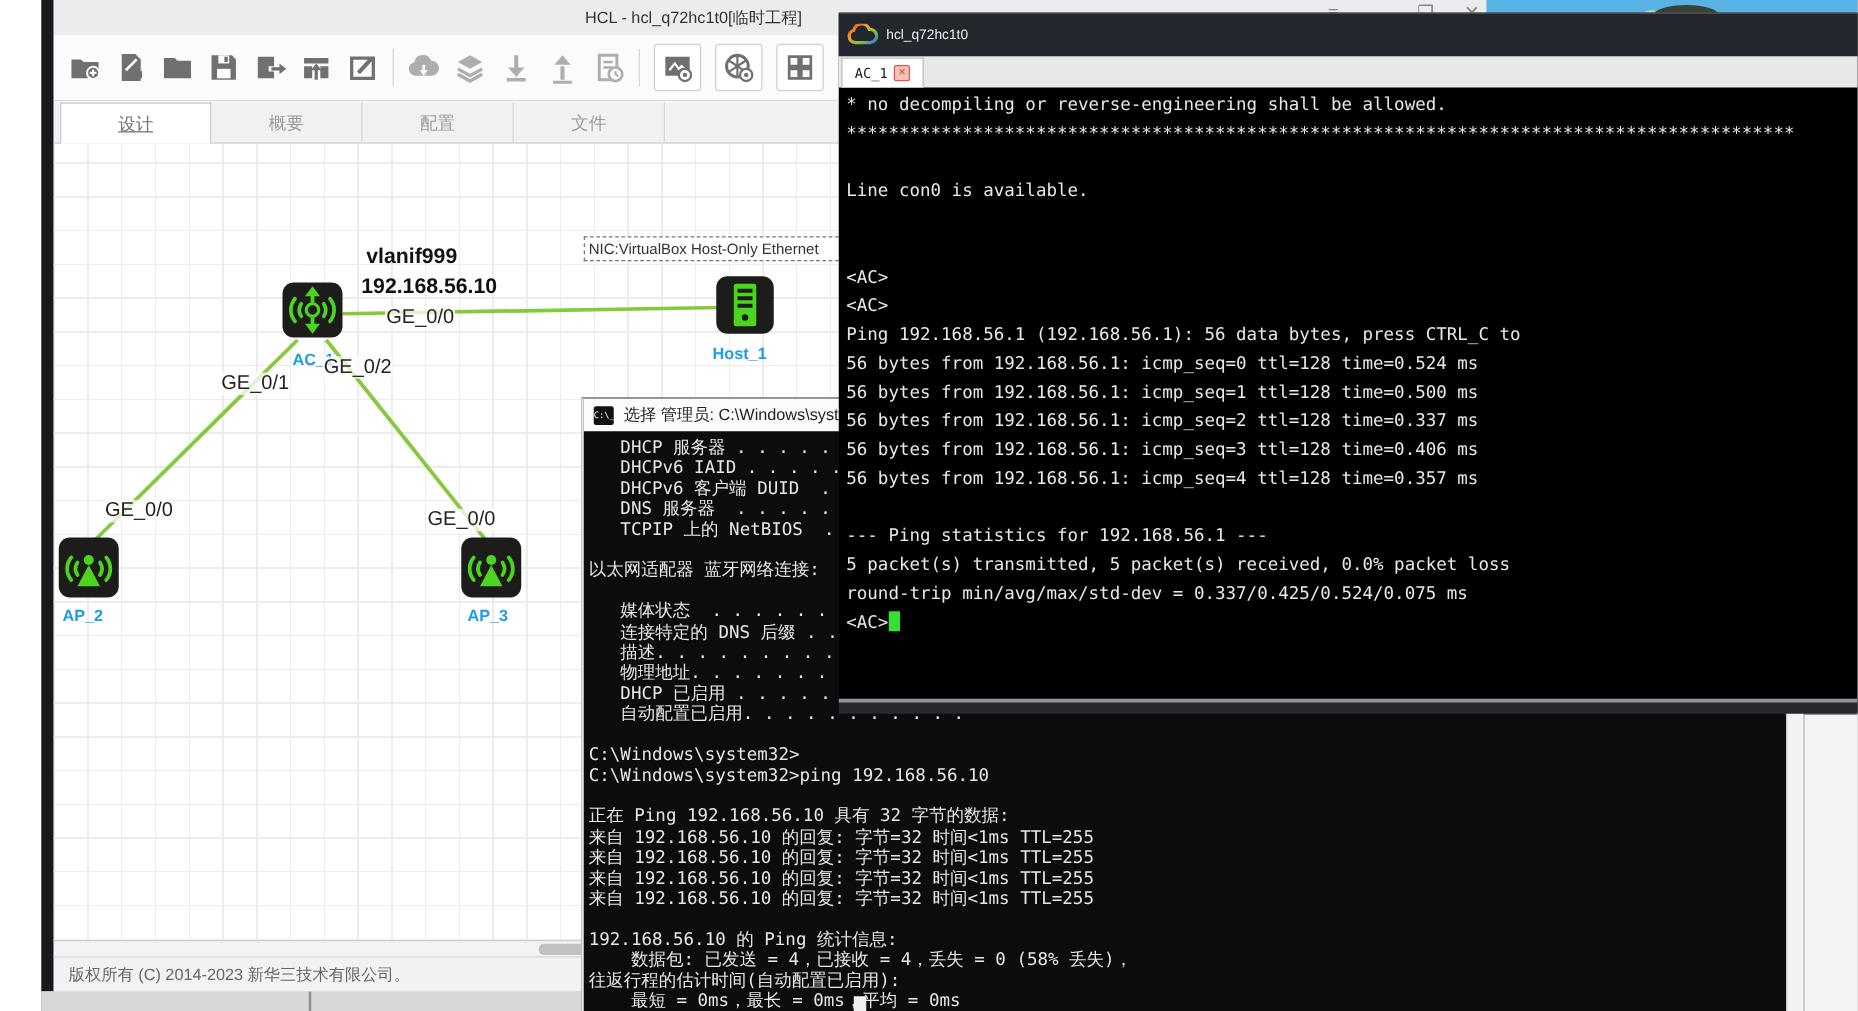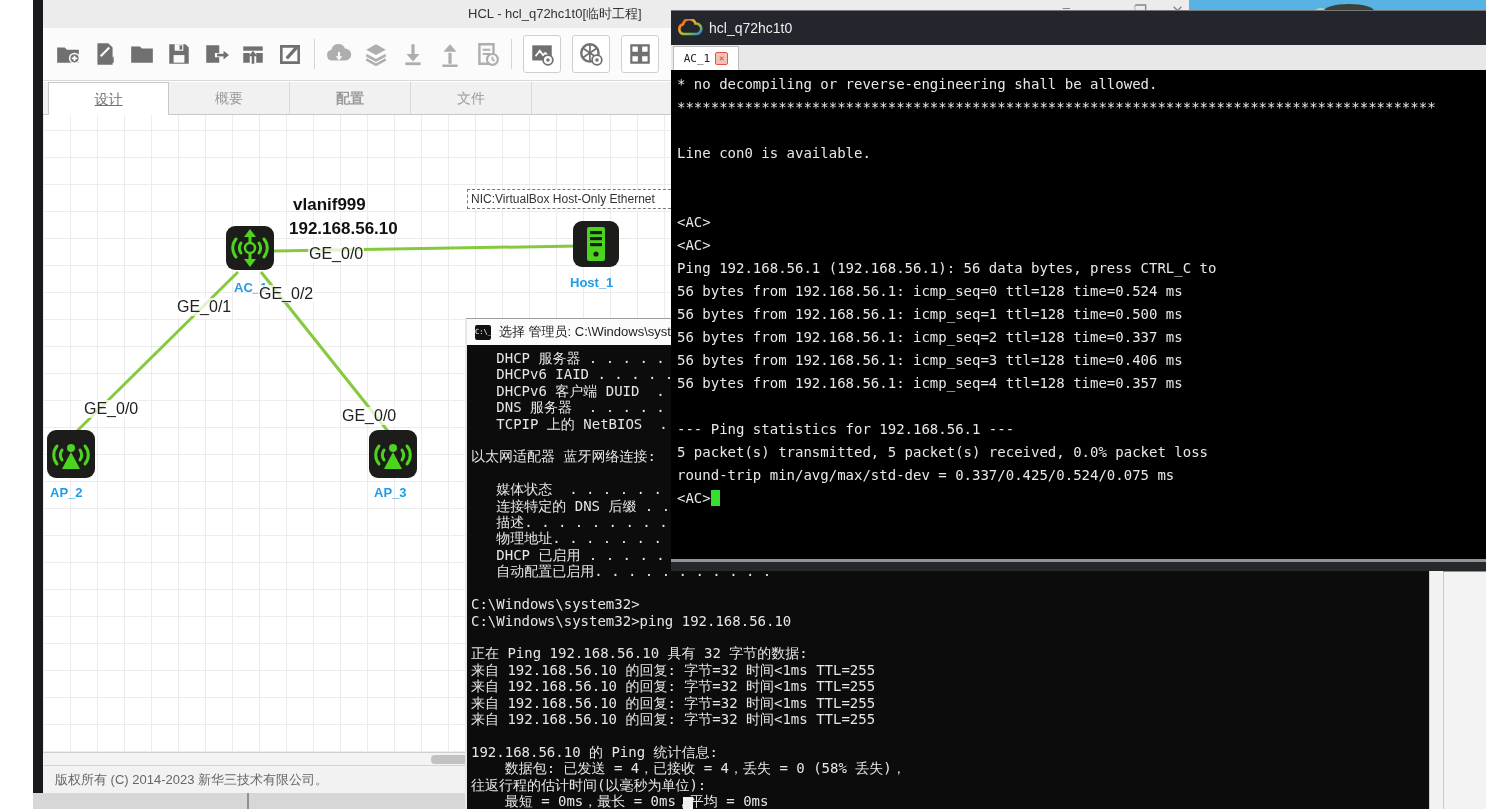--- a/index.html
+++ b/index.html
@@ -69,21 +69,21 @@
   .cmd-scroll{right:0;top:26px;bottom:0;width:14px;background:#f2f2f2;border-left:1px solid #d0d0d0;box-sizing:border-box;}
   .cmd-cursor{left:216px;top:478px;width:10px;height:13px;background:#f0f0f0;}
 
   .gray-panel{left:1410px;top:572px;width:76px;height:237px;background:#f3f3f3;border-left:1px solid #c9c9c9;z-index:2;box-sizing:border-box;}
 
   
   .term-win{left:638px;top:10px;width:848px;height:560px;background:#000;z-index:3;
             border-top:1px solid #777;box-sizing:border-box;}
   .term-titlebar{left:0;top:0;width:100%;height:34px;background:#23262c;display:flex;align-items:center;
                  padding-left:6px;gap:6px;box-sizing:border-box;}
-  .term-title{color:#eee;font-size:14px;}
+  .term-title{color:#eee;font-size:11px;}
   .term-tabbar{left:0;top:34px;width:100%;height:25px;background:#e8e8e8;}
   .term-tab{position:absolute;left:2px;top:1px;width:66px;height:24px;background:#fff;border:1px solid #bbb;
             border-bottom:none;box-sizing:border-box;display:flex;align-items:center;justify-content:center;gap:5px;
             font-family:"DejaVu Sans Mono",monospace;font-size:11px;color:#222;}
   .tab-close{width:13px;height:13px;background:#f6c1b6;border:1px solid #e2574b;border-radius:2px;
              color:#d9462f;font-size:9px;font-weight:bold;line-height:11px;text-align:center;box-sizing:border-box;}
   .term-console{left:0;top:59px;width:100%;height:489px;overflow:hidden;padding:3px 0 0 6px;box-sizing:border-box;
                 color:#e8e8e8;font-family:"DejaVu Sans Mono",monospace;font-size:14px;line-height:23px;}
   .t-line{white-space:pre;height:23px;}
   .term-cursor{display:inline-block;width:9px;height:16px;background:#35e02f;vertical-align:-3px;}
@@ -201,21 +201,21 @@
       <svg class="tb-icon" viewBox="0 0 24 24">
         <circle cx="10" cy="10" r="7" fill="none" stroke="#707070" stroke-width="2.2"></circle>
           <path d="M15.5 15.5L22 22" stroke="#707070" stroke-width="2.6"></path>
           <path d="M6.5 10h7" stroke="#707070" stroke-width="2"></path>
       </svg>
     </div>
 
     <div class="abs tabrow">
       <div class="hcl-tab active" style="left:5px;">设计</div>
       <div class="hcl-tab" style="left:126px;">概要</div>
-      <div class="hcl-tab" style="left:247px;font-weight:bold;">配置</div>
+      <div class="hcl-tab" style="left:247px;">配置</div>
       <div class="hcl-tab" style="left:368px;">文件</div>
     </div>
 
     <div class="abs canvas">
       <svg class="abs links">
         <line x1="231" y1="136" x2="535" y2="131" stroke="#86c93c" stroke-width="3"></line>
         <line x1="195" y1="157" x2="30" y2="320" stroke="#86c93c" stroke-width="3"></line>
         <line x1="218" y1="157" x2="348" y2="320" stroke="#86c93c" stroke-width="3"></line>
       </svg>
 
@@ -318,21 +318,21 @@
         <div class="c-line">C:\Windows\system32&gt;ping 192.168.56.10</div>
         <div class="c-line">&nbsp;</div>
         <div class="c-line">正在 Ping 192.168.56.10 具有 32 字节的数据:</div>
         <div class="c-line">来自 192.168.56.10 的回复: 字节=32 时间&lt;1ms TTL=255</div>
         <div class="c-line">来自 192.168.56.10 的回复: 字节=32 时间&lt;1ms TTL=255</div>
         <div class="c-line">来自 192.168.56.10 的回复: 字节=32 时间&lt;1ms TTL=255</div>
         <div class="c-line">来自 192.168.56.10 的回复: 字节=32 时间&lt;1ms TTL=255</div>
         <div class="c-line">&nbsp;</div>
         <div class="c-line">192.168.56.10 的 Ping 统计信息:</div>
         <div class="c-line">    数据包: 已发送 = 4，已接收 = 4，丢失 = 0 (58% 丢失)，</div>
-        <div class="c-line">往返行程的估计时间(以毫秒为单位):</div>
+        <div class="c-line">往返行程的估计时间(自动配置已启用):</div>
         <div class="c-line">    最短 = 0ms，最长 = 0ms，平均 = 0ms</div>
       </div>
     <div class="abs cmd-scroll"></div>
     <div class="abs cmd-cursor"></div>
   </div>
 
   <div class="abs gray-panel"></div>
 
   <div class="abs term-win">
     <div class="abs term-titlebar">

